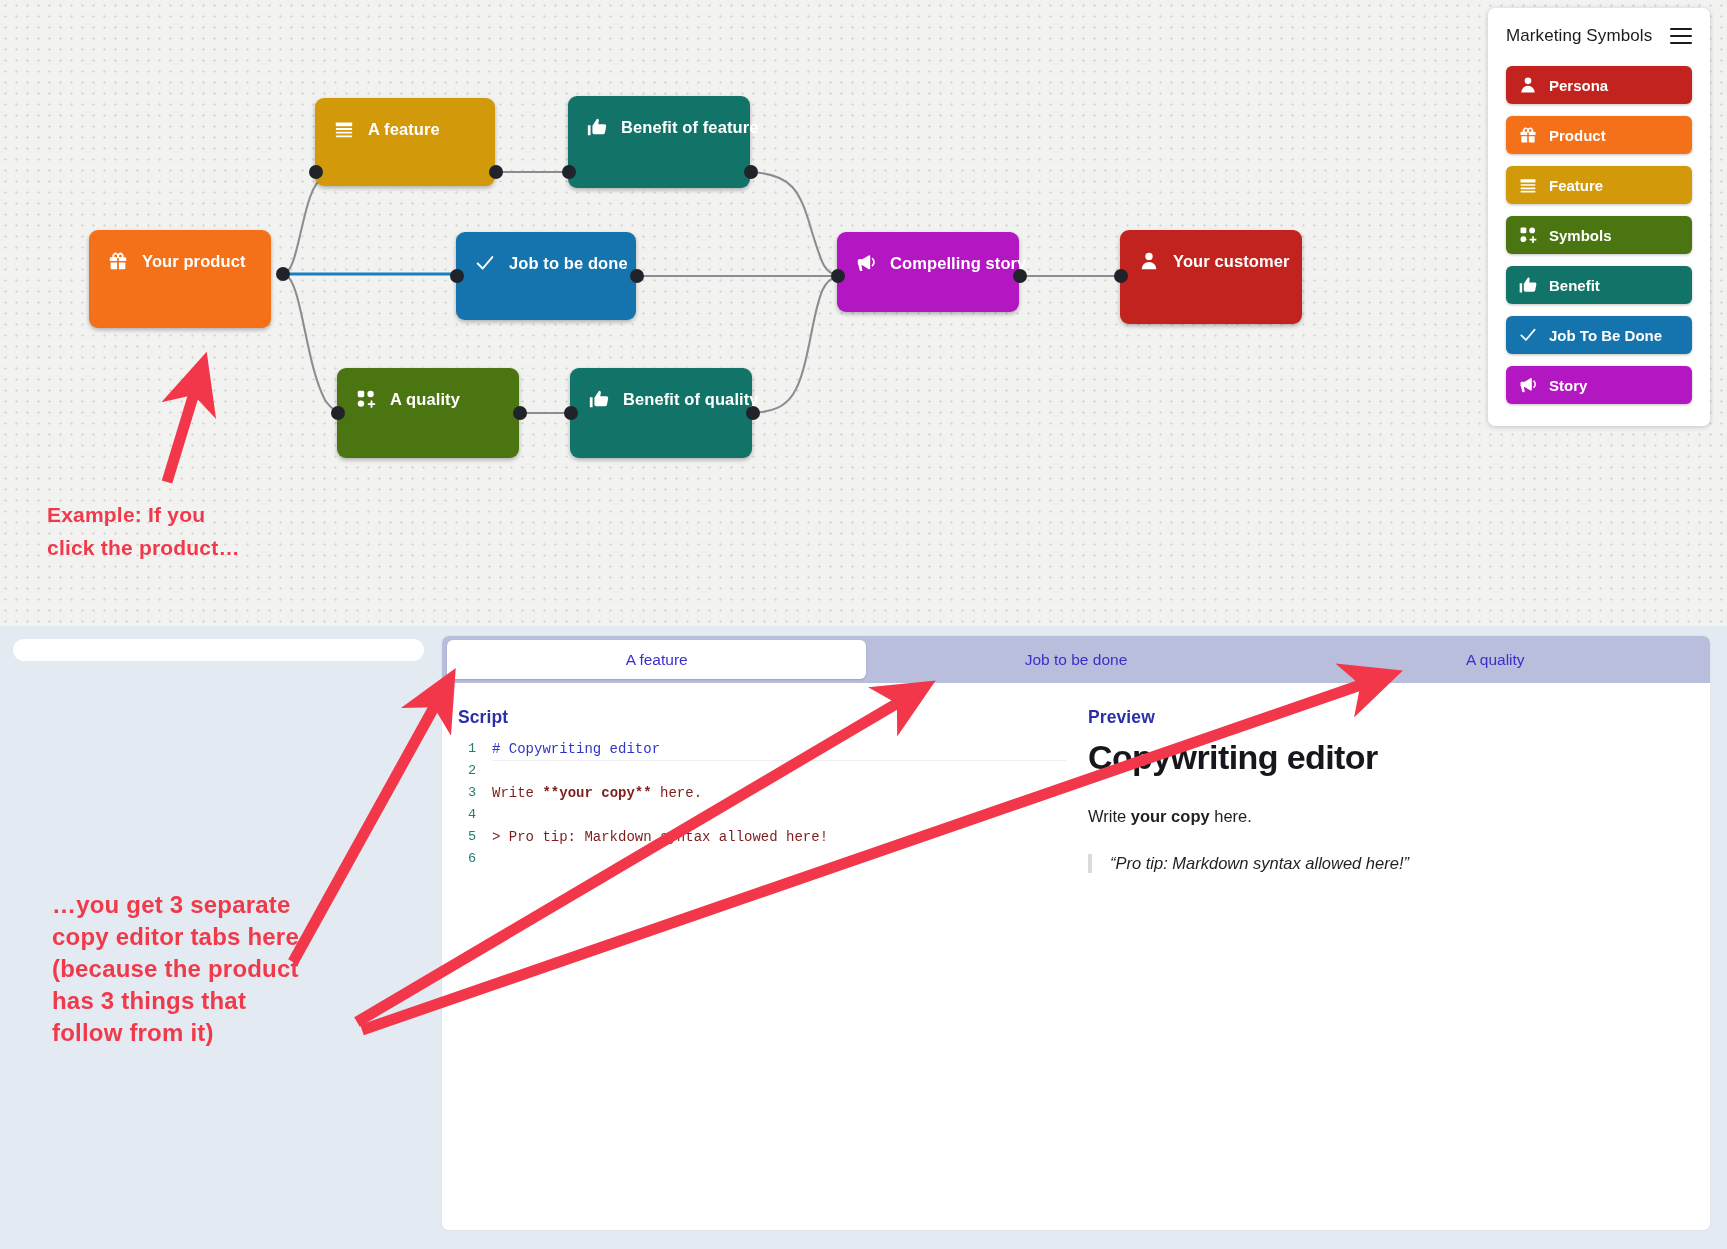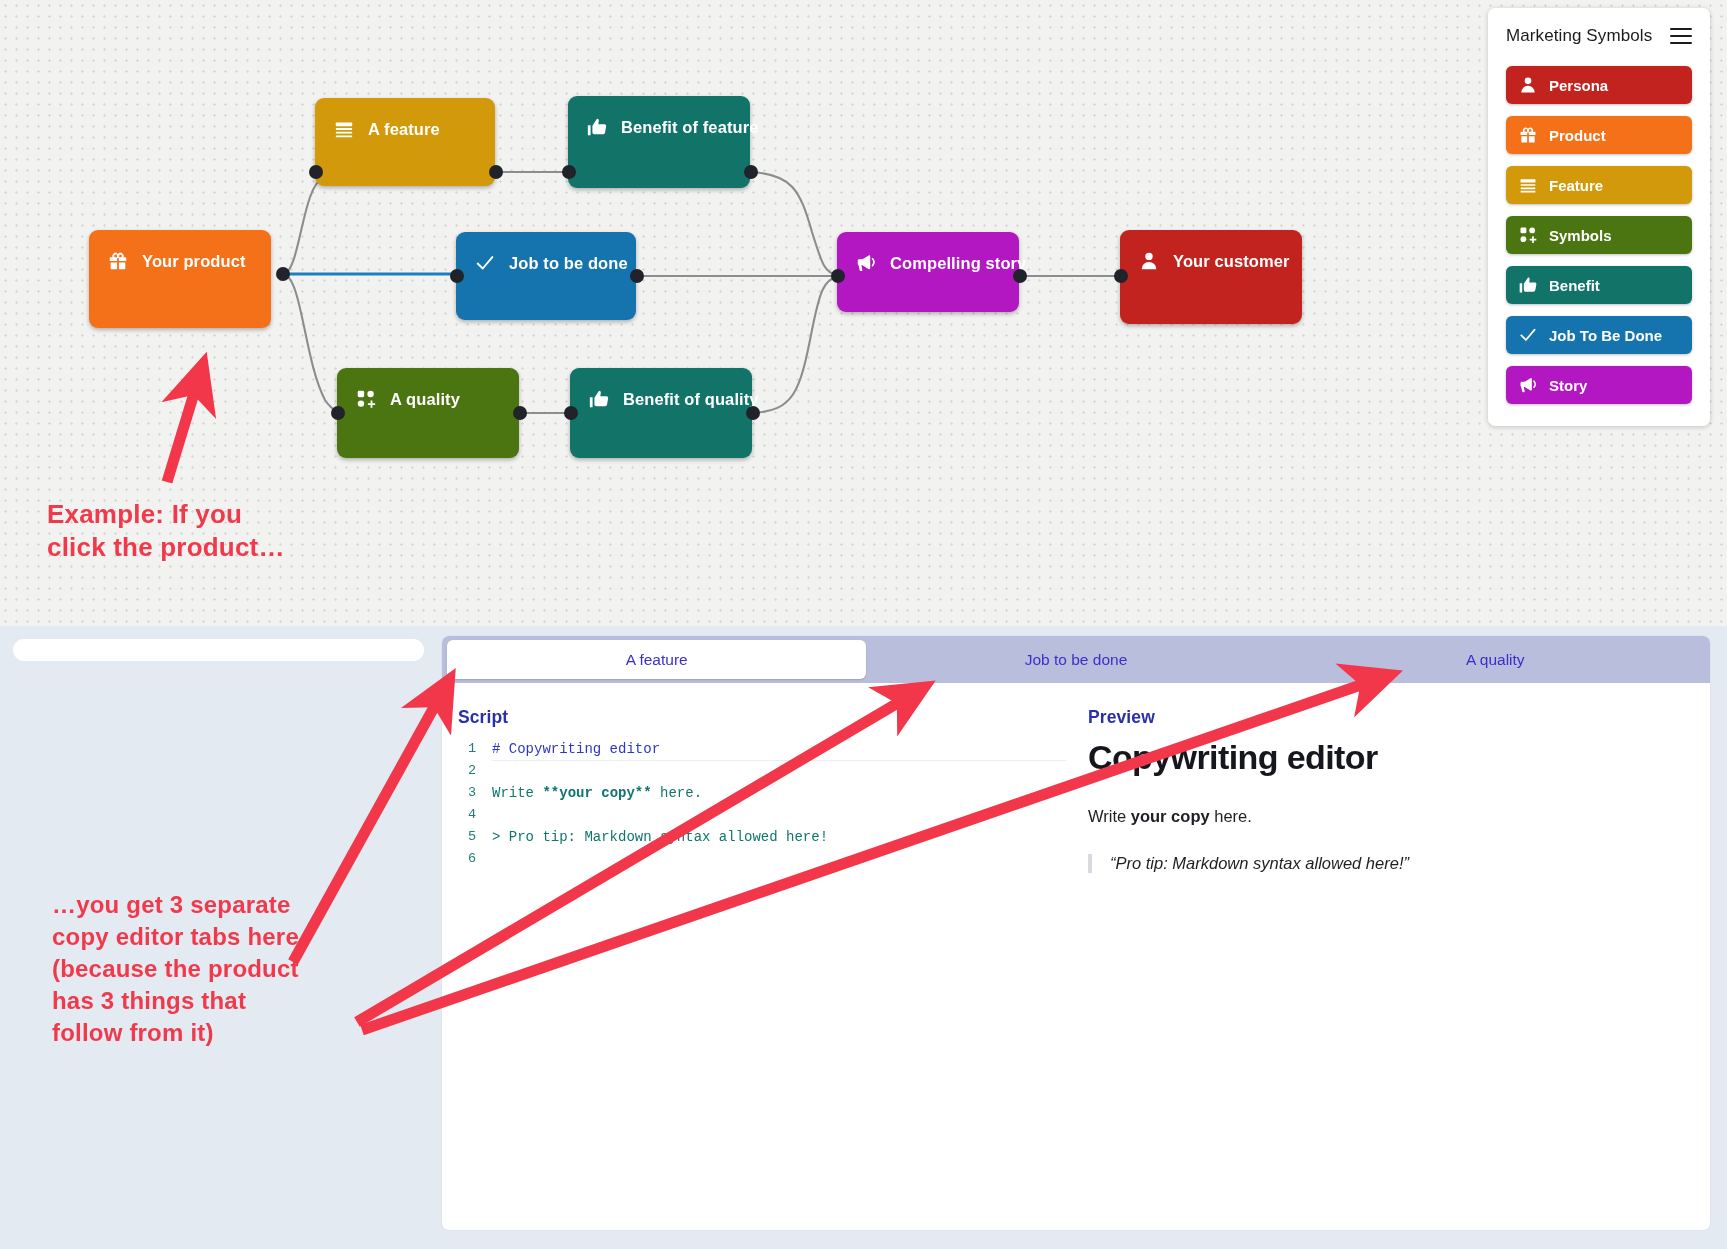--- a/index.html
+++ b/index.html
@@ -68,21 +68,21 @@
   .pitem .nicon { width: 20px; height:20px; flex:0 0 20px; }
   .pitem .nicon svg { width:20px; height:20px; display:block; }
 
   
   .anno {
     position: absolute;
     color: #f0394b;
     font-weight: 700;
     letter-spacing: .2px;
   }
-  #anno1 { left: 47px; top: 498px; font-size: 26px; line-height: 33px; }
+  #anno1 { left: 47px; top: 498px; font-size: 21px; line-height: 33px; }
   #anno2 { left: 52px; top: 889px; font-size: 24px; line-height: 32px; }
 
   #arrows {
     position: absolute; left:0; top:0; width:1727px; height:1249px;
     pointer-events: none;
   }
 
   
   #bottom {
     position: absolute; left: 0; top: 626px; width: 1727px; height: 623px;
@@ -123,21 +123,21 @@
   }
   #scriptPane .paneTitle { margin-left: 0px; }
 
   .codelines { font-family: "Liberation Mono", monospace; font-size: 14px; }
   .cl { display: flex; align-items: flex-start; height: 22px; }
   .cl .ln {
     width: 34px; text-align: right; padding-right: 16px;
     color: #1f7f74; font-size: 13.5px; line-height: 22px; user-select:none;
   }
   .cl .code {
-    flex: 1; line-height: 22px; color: #0f766e; white-space: pre;
+    flex: 1; line-height: 22px; color: #7f1d1d; white-space: pre;
     border-bottom: 1px solid #eceef2;
   }
   .cl .code.cmt { color: #2f36c6; }
   .cl .code b { font-weight: 700; }
 
   #pvTitle {
     font-size: 34px; font-weight: 800; color: #15171c;
     letter-spacing: -0.6px; margin-bottom: 30px; margin-top: 2px;
   }
   #pvPara { font-size: 16.5px; color: #1d1f24; margin-bottom: 28px; }

